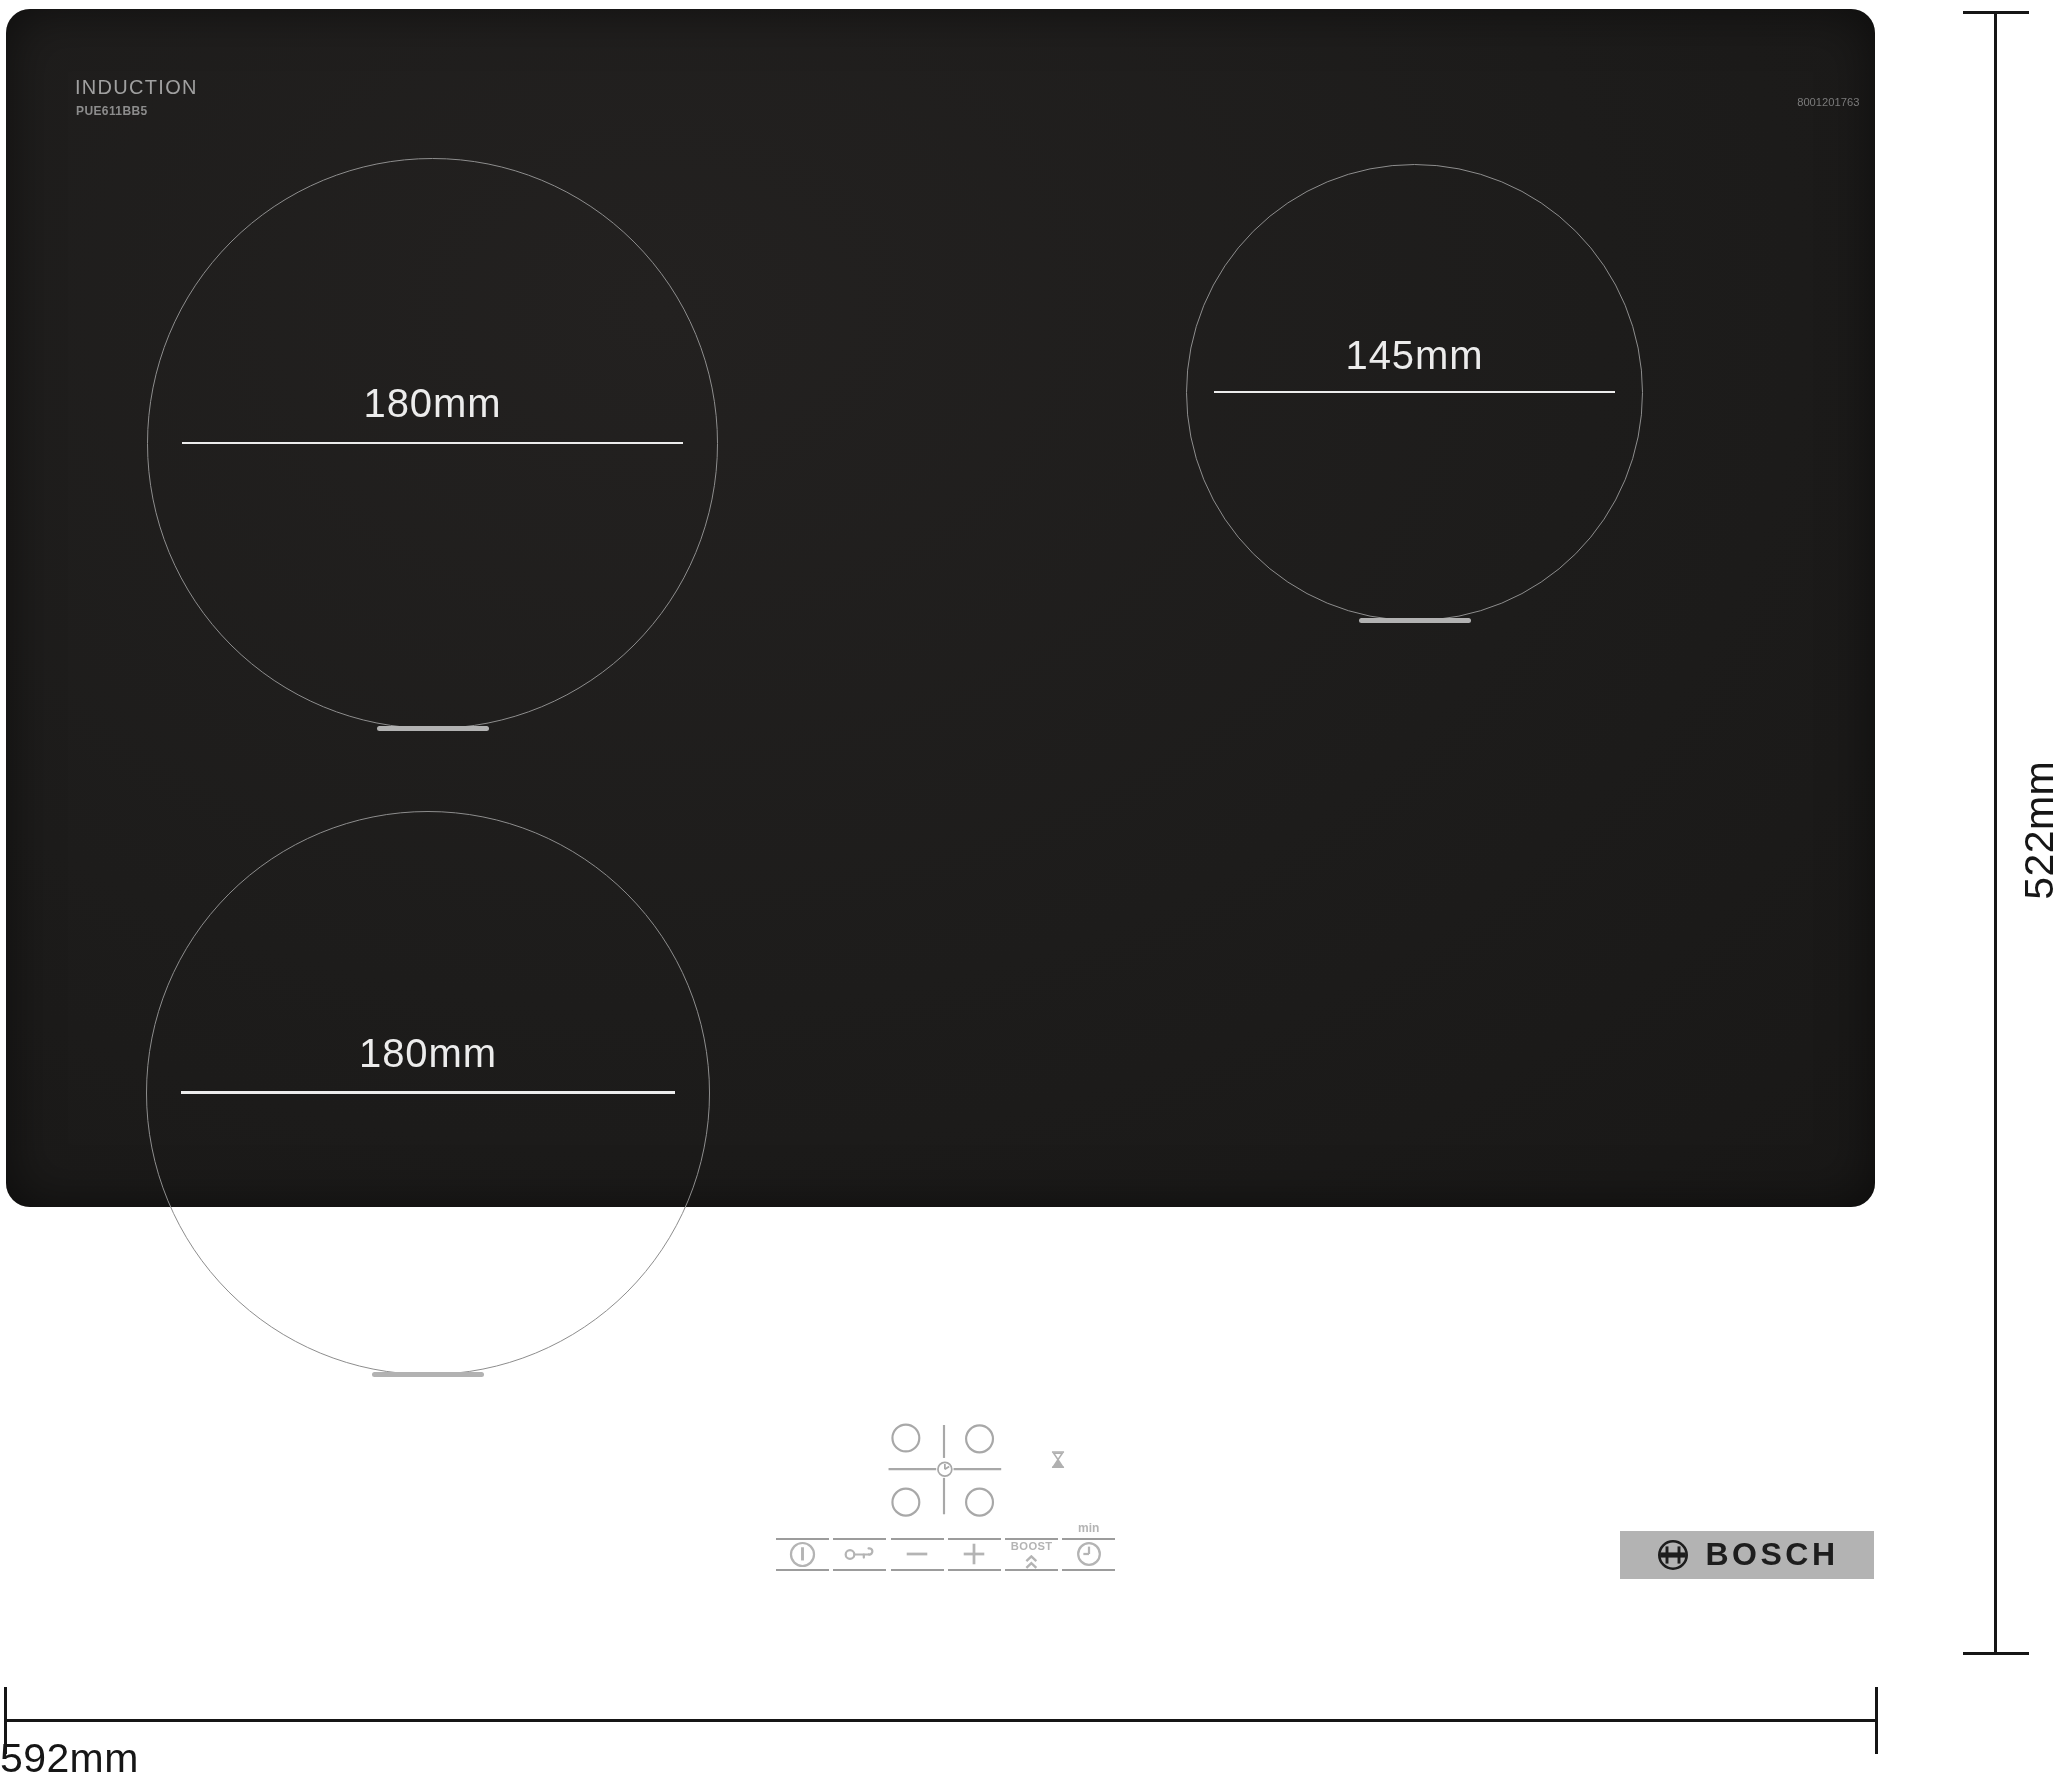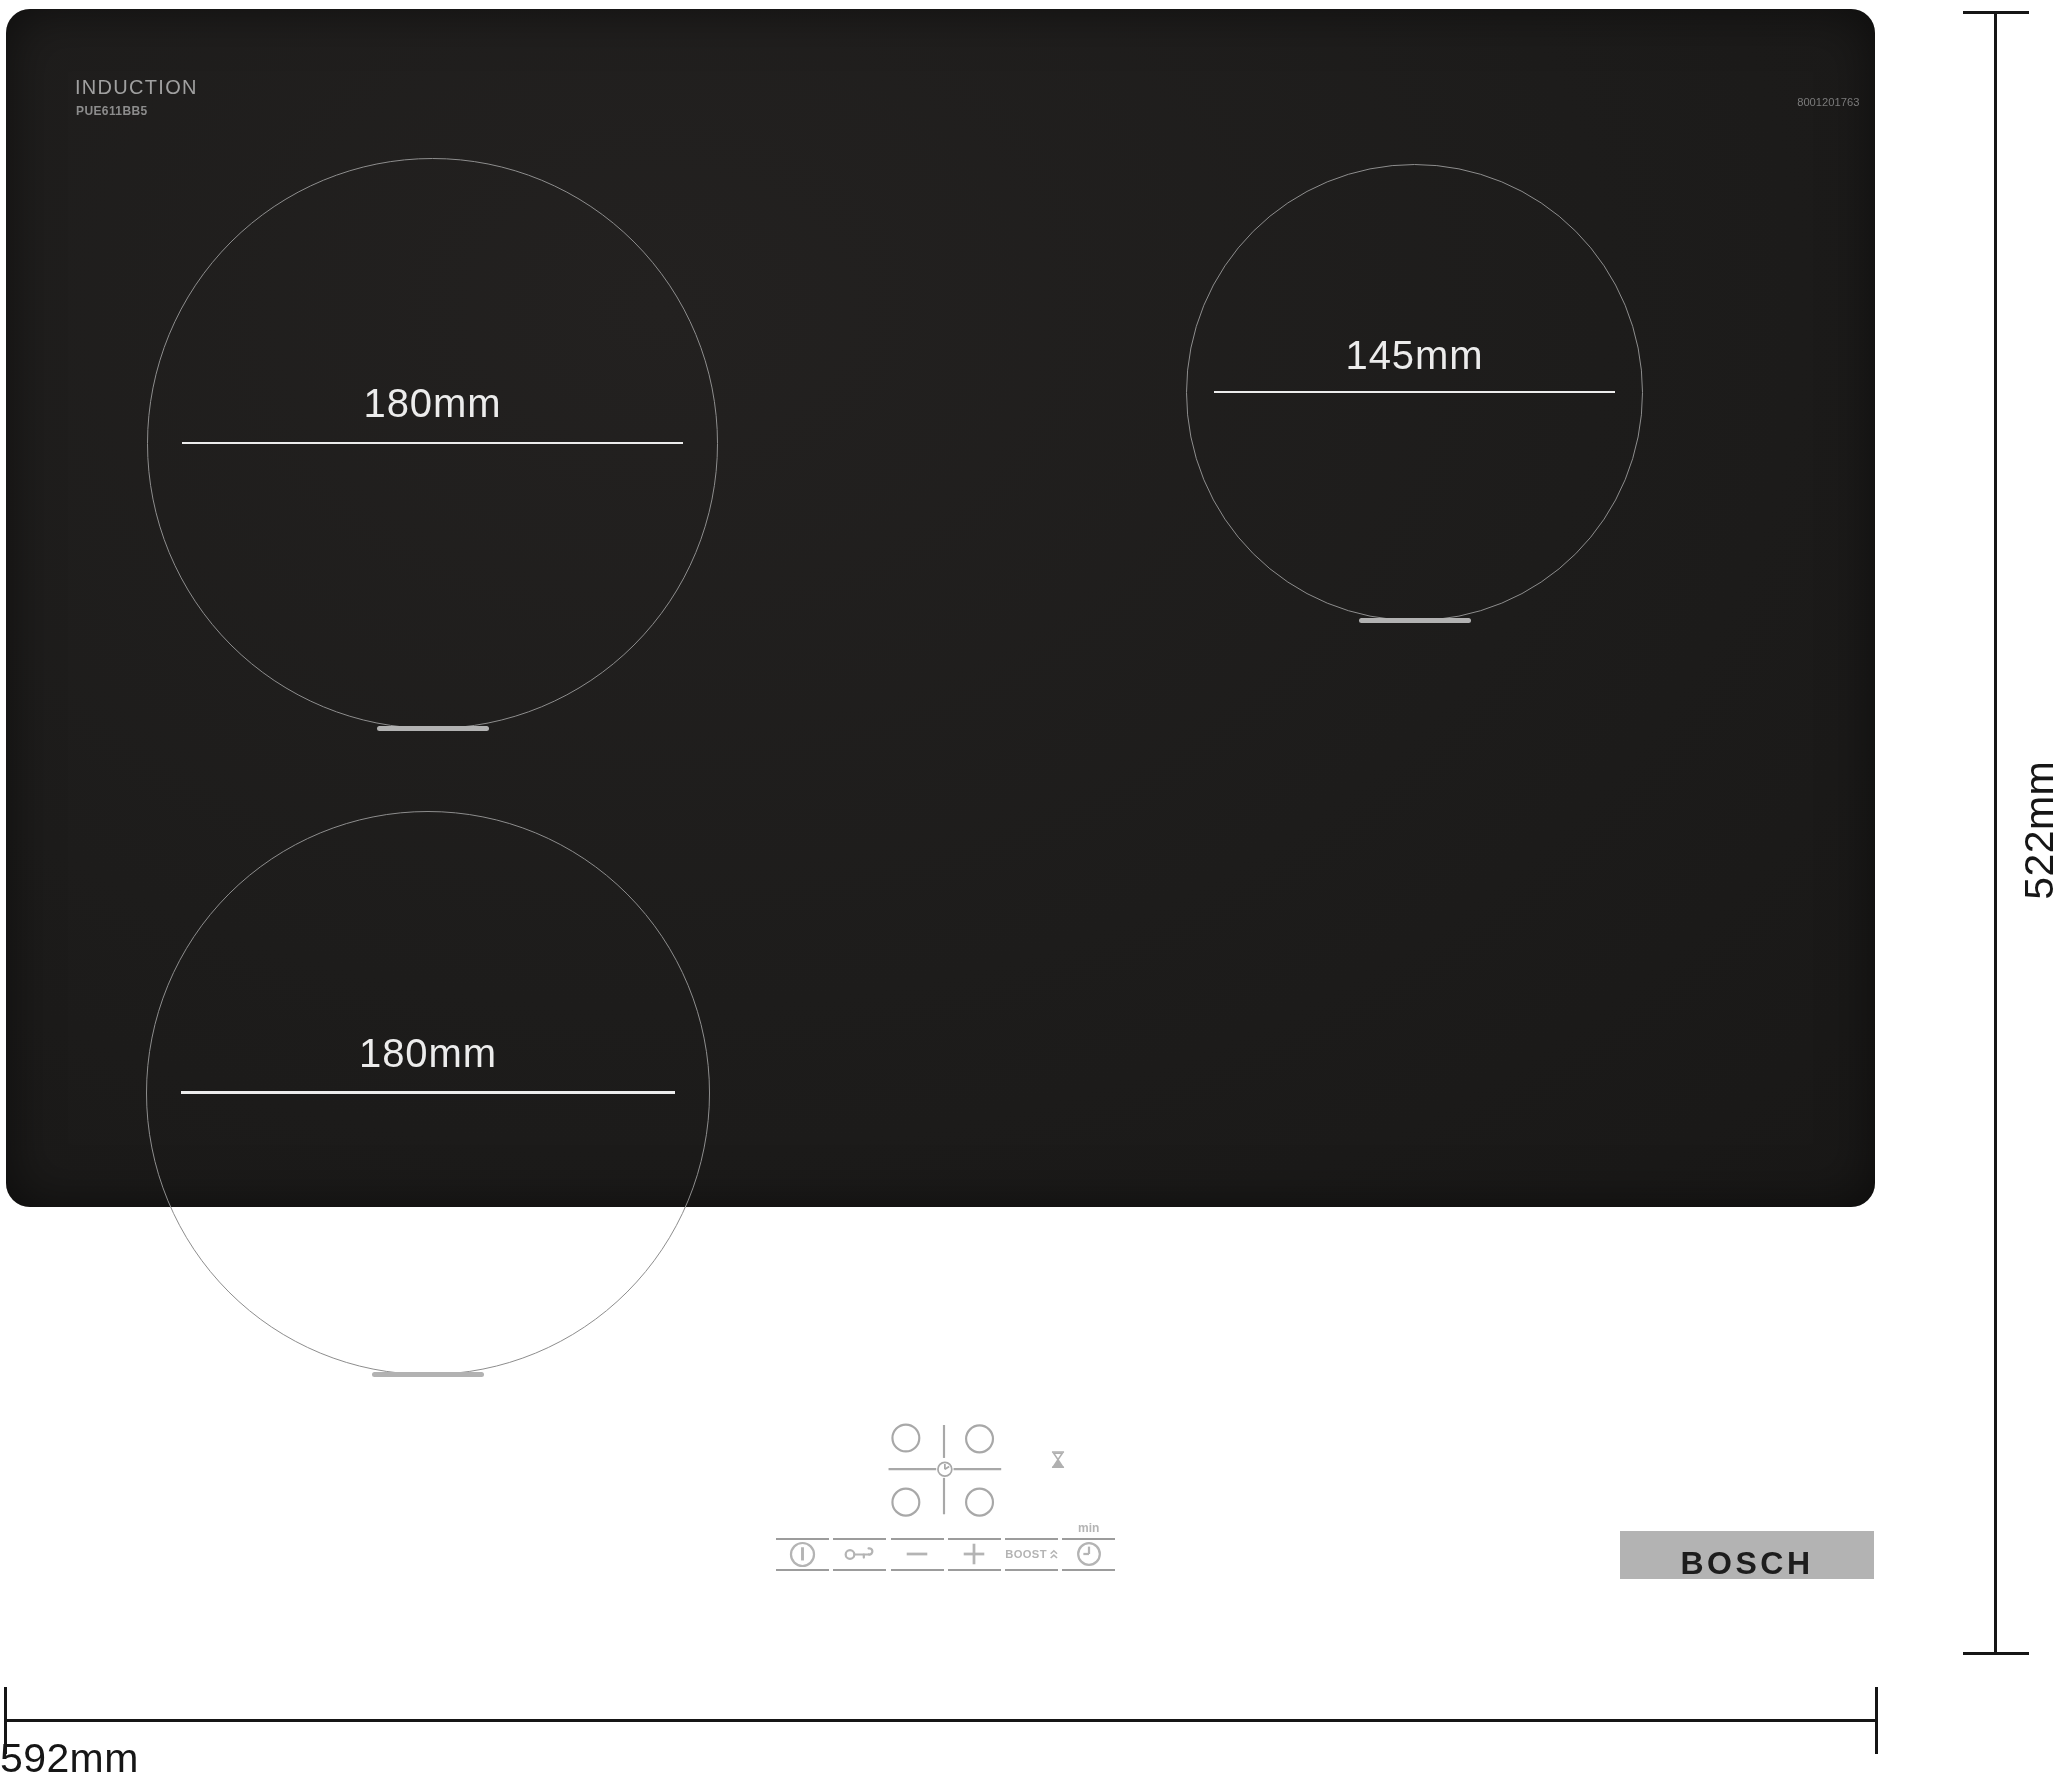--- a/index.html
+++ b/index.html
@@ -52,30 +52,31 @@
   .zone-selector{position:absolute;left:873px;top:1403px;}
   .residual-heat{position:absolute;left:1045px;top:1442px;}
   .control-strip{
     position:absolute;left:770px;top:1529px;display:flex;gap:4.3px;
   }
   .ctl{
     width:53px;height:33px;box-sizing:border-box;
     border-top:2.2px solid #9c9c9c;border-bottom:2.2px solid #9c9c9c;
     display:flex;align-items:center;justify-content:center;gap:3.5px;
     color:#b4b4b4;
+    flex-direction:column;
   }
   .boost-text{font-size:11.2px;font-weight:700;letter-spacing:0.4px;color:#b4b4b4;}
   .min-label{
     position:absolute;left:1072px;top:1512px;width:36px;text-align:left;
     font-size:12px;font-weight:700;color:#b4b4b4;
   }
   
   .logo-plate{
     position:absolute;left:1614px;top:1522px;width:254px;height:48px;
-    background:#b3b3b3;display:flex;align-items:center;justify-content:space-between;gap:14px;flex-direction:column;
+    background:#b3b3b3;display:flex;align-items:center;justify-content:center;gap:14px;
   }
   .logo-text{
     font-size:32px;font-weight:700;letter-spacing:3.5px;color:#1d1d1d;
   }
   
   .dim{position:absolute;background:#161616;}
   .dim-label{
     position:absolute;color:#161616;font-size:41px;letter-spacing:0.4px;
   }
   .width-label{left:0;top:1735px;width:1882px;text-align:left;}

